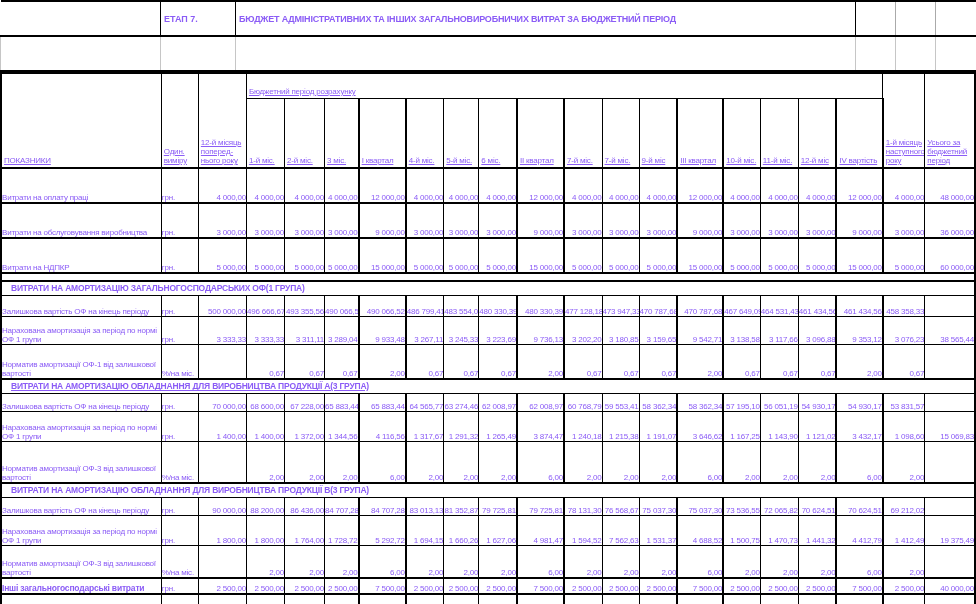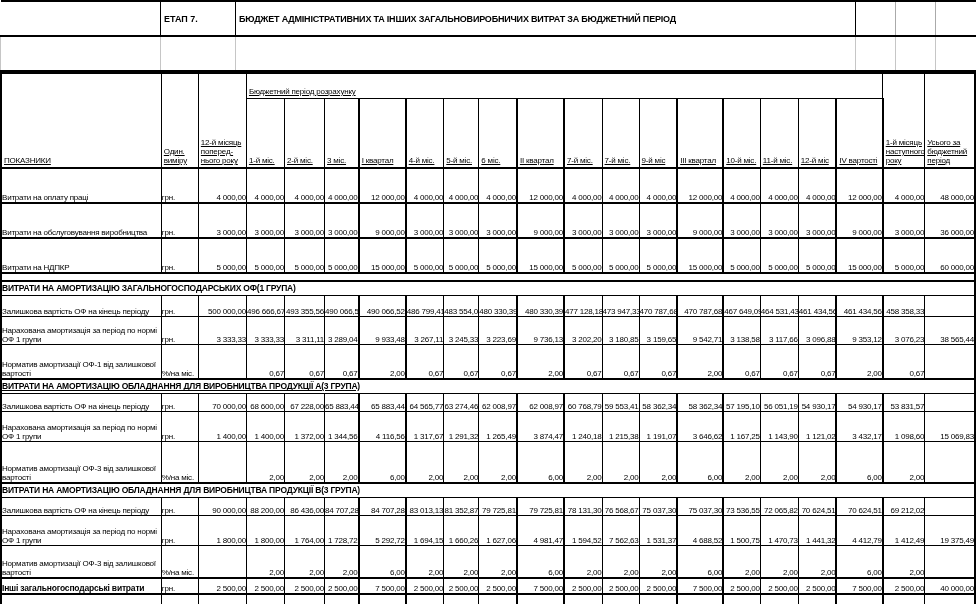--- a/index.html
+++ b/index.html
@@ -1,16 +1,16 @@
 <!DOCTYPE html>
 <html><head>
 <meta charset="utf-8">
 <style>
   html,body{margin:0;padding:0;background:#fff;}
-  .screen{width:976px;height:604px;overflow:hidden;background:#fff;color:#000000;
+  .screen{width:976px;height:604px;overflow:hidden;background:#fff;color:#8b5cf6;
           font-family:"Liberation Sans",sans-serif;}
   table{border-collapse:collapse;table-layout:fixed;width:976px;}
   
   .t-title td{font-size:9px;height:13px;vertical-align:middle;overflow:hidden;white-space:nowrap;}
   .tt-stage{border:1px solid #000;font-weight:bold;padding-left:3px;}
   .tt-main{border:1px solid #000;font-weight:bold;padding-left:3px;letter-spacing:-0.2px;}
   .tt-e2{border:1px solid #aaa;}
   .tt-blank td{height:15px;border-left:1px solid #c6c6c6;border-right:1px solid #c6c6c6;}
   
   .t-main{border:2px solid #000;}
@@ -25,21 +25,21 @@
   thead th{border-bottom-width:2px;text-decoration:underline;}
   thead tr:first-child th{border-top:2px solid #000;}
   
   .num{text-align:right;vertical-align:bottom;padding:0 2px 2px 0;white-space:nowrap;}
   .lbl{text-align:left;vertical-align:bottom;padding:0 2px 2px 3px;}
   .unit{text-align:left;vertical-align:bottom;padding:0 1px 2px 2px;}
   .q{border-left:2px solid #000 !important;border-right:2px solid #000 !important;}
   .prev{border-left:2px solid #000;border-right:2px solid #000;}
   .nextc{border-left:2px solid #000;}
   .totc{border-left:2px solid #000;}
-  tr.section td{font-weight:bold;text-align:left;vertical-align:middle;padding-left:0;
+  tr.section td{font-weight:bold;text-align:left;vertical-align:middle;padding-left:9px;
        border-top:2px solid #000;font-size:8.5px;white-space:nowrap;margin-left:40px;}
   tr.spacer td{border-top:2px solid #000;border-bottom:1px solid #000;}
   tr.bold td.lbl{font-weight:bold;font-size:8.5px;}
   tr.bold td{border-top:2px solid #000;border-bottom:2px solid #000;}
   tbody tr:nth-child(-n+3) td{border-top:2px solid #000;border-bottom:2px solid #000;}
   tbody tr:last-child td{border-bottom:2px solid #000;}
   
   tbody tr:nth-child(1),tbody tr:nth-child(2),tbody tr:nth-child(3){height:35px;}
   tbody tr:nth-child(4){height:8px;}
   tbody tr:nth-child(5){height:14px;}
@@ -134,21 +134,21 @@
           <th data-name="column-header">5-й міс.</th>
           <th data-name="column-header">6 міс.</th>
           <th data-name="column-header" class="q">II квартал</th>
           <th data-name="column-header">7-й міс.</th>
           <th data-name="column-header">7-й міс.</th>
           <th data-name="column-header">9-й міс</th>
           <th data-name="column-header" class="q">III квартал</th>
           <th data-name="column-header">10-й міс.</th>
           <th data-name="column-header">11-й міс.</th>
           <th data-name="column-header">12-й міс</th>
-          <th data-name="column-header" class="q">IV вартості</th>
+          <th data-name="column-header" class="q">IV вартість</th>
         </tr>
     </thead>
     <tbody data-name="table-body">
         <tr class="data" data-name="table-row">
           <td class="lbl" data-name="row-label">Витрати на оплату праці</td>
           <td class="unit" data-name="row-unit">грн.</td>
           <td class="num prev" data-name="cell-value">4 000,00</td>
           <td class="num" data-name="cell-value">4 000,00</td>
           <td class="num" data-name="cell-value">4 000,00</td>
           <td class="num" data-name="cell-value">4 000,00</td>

